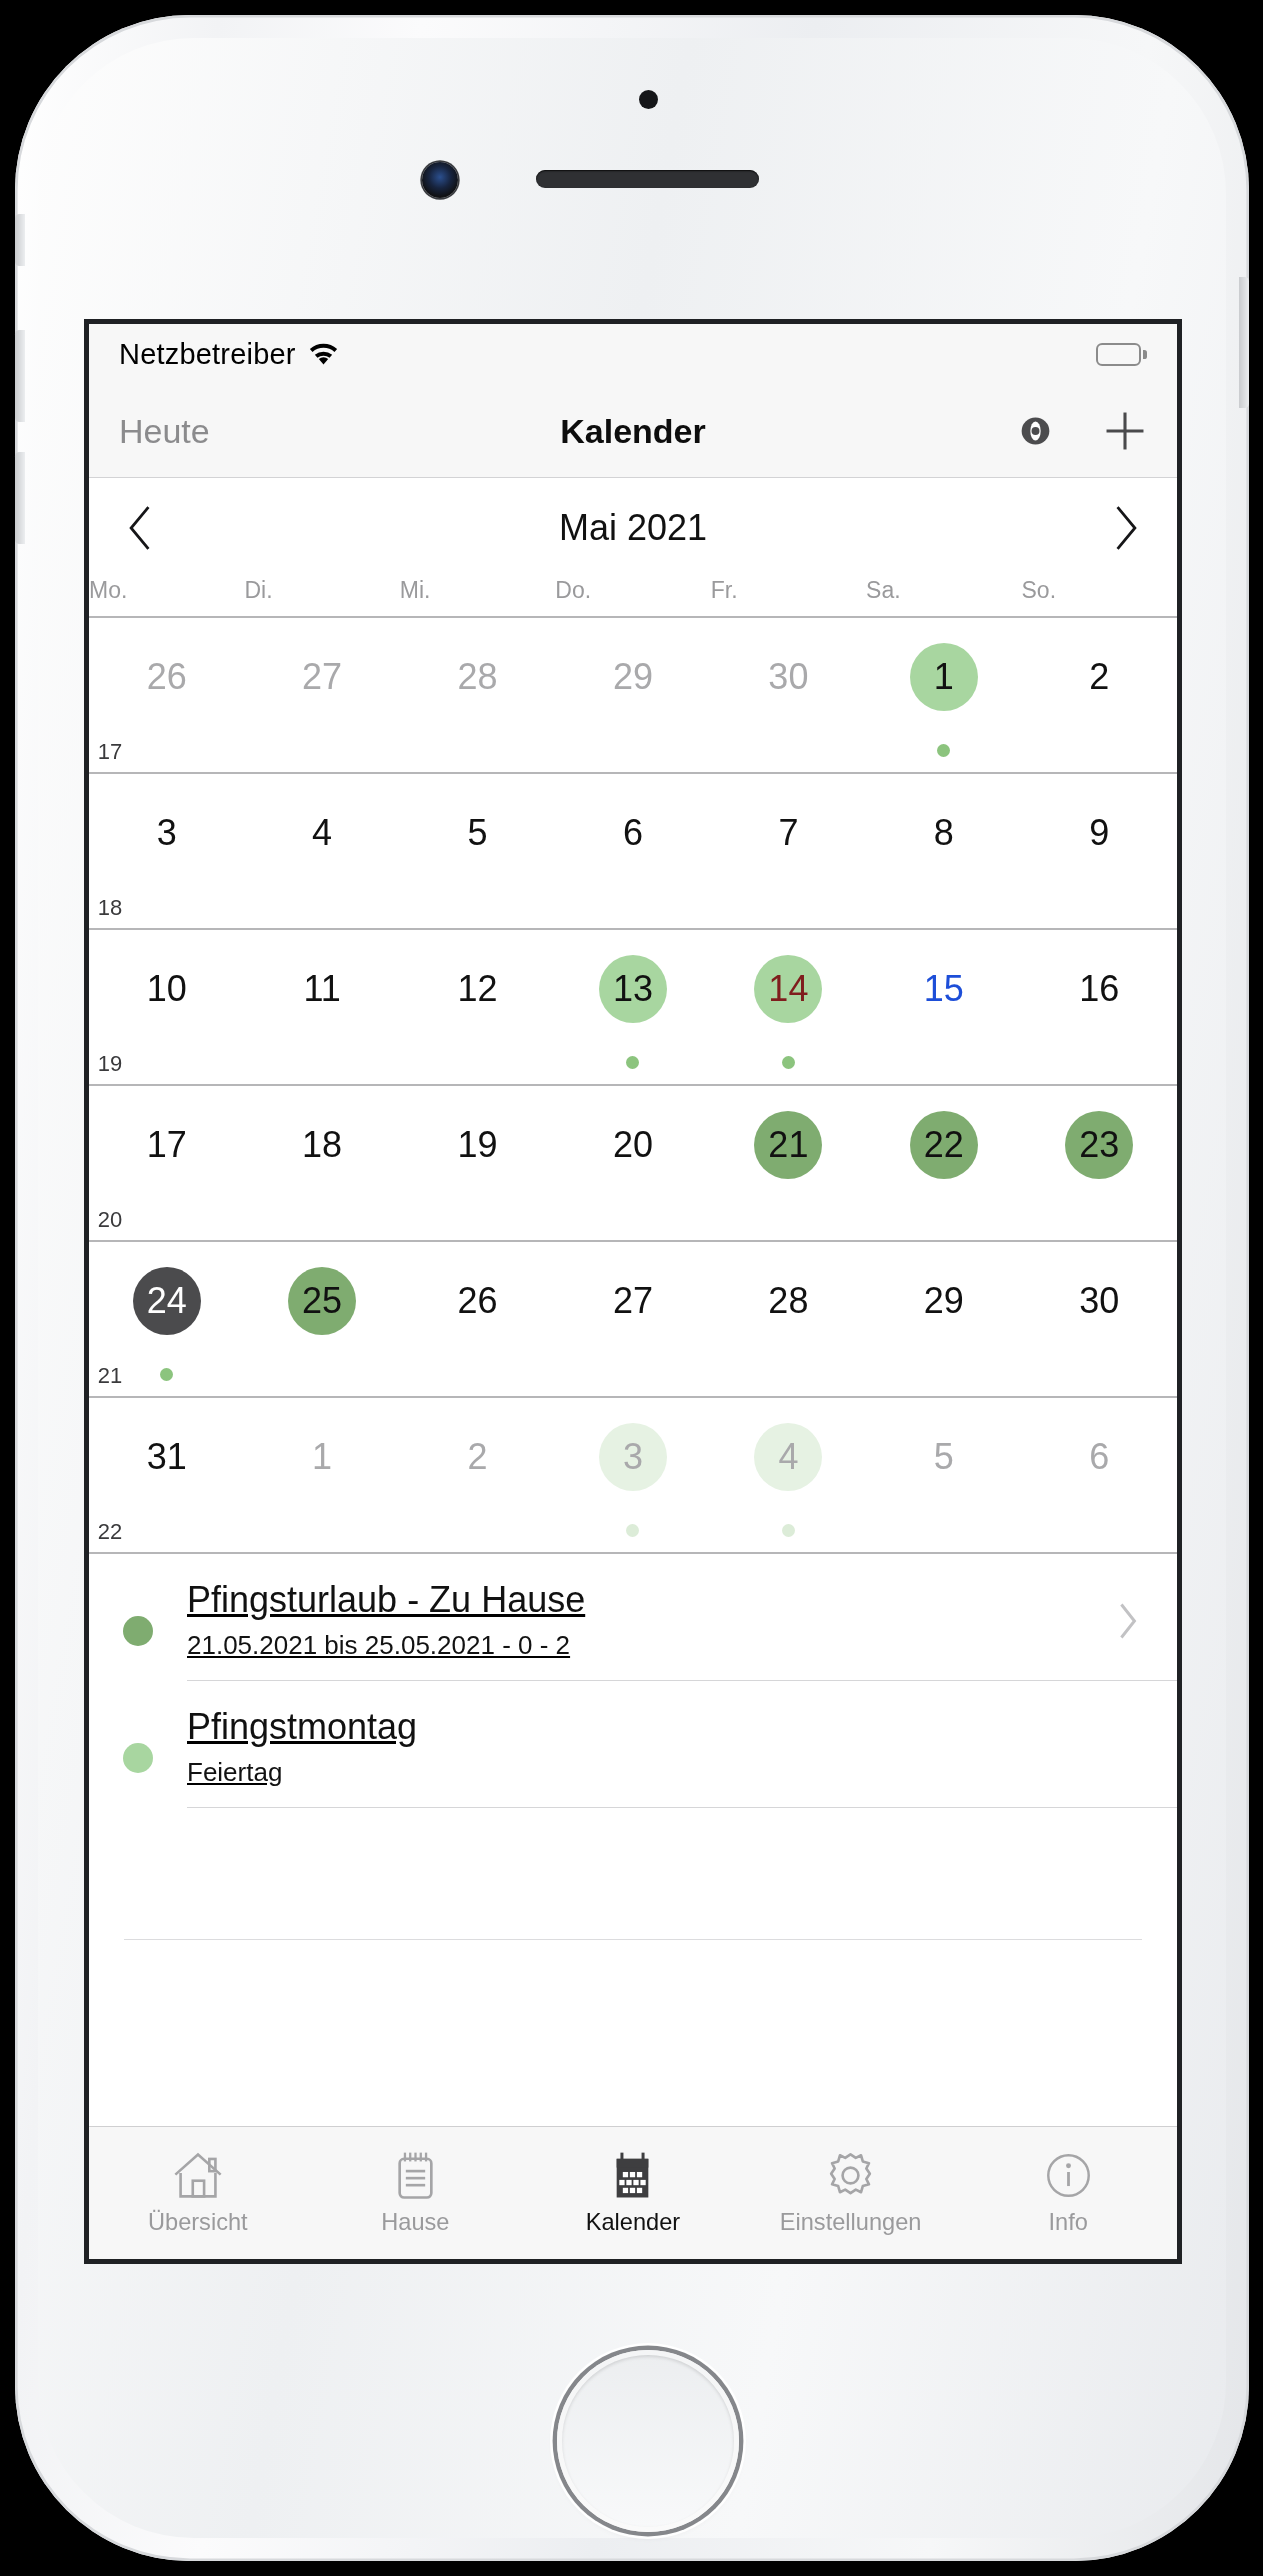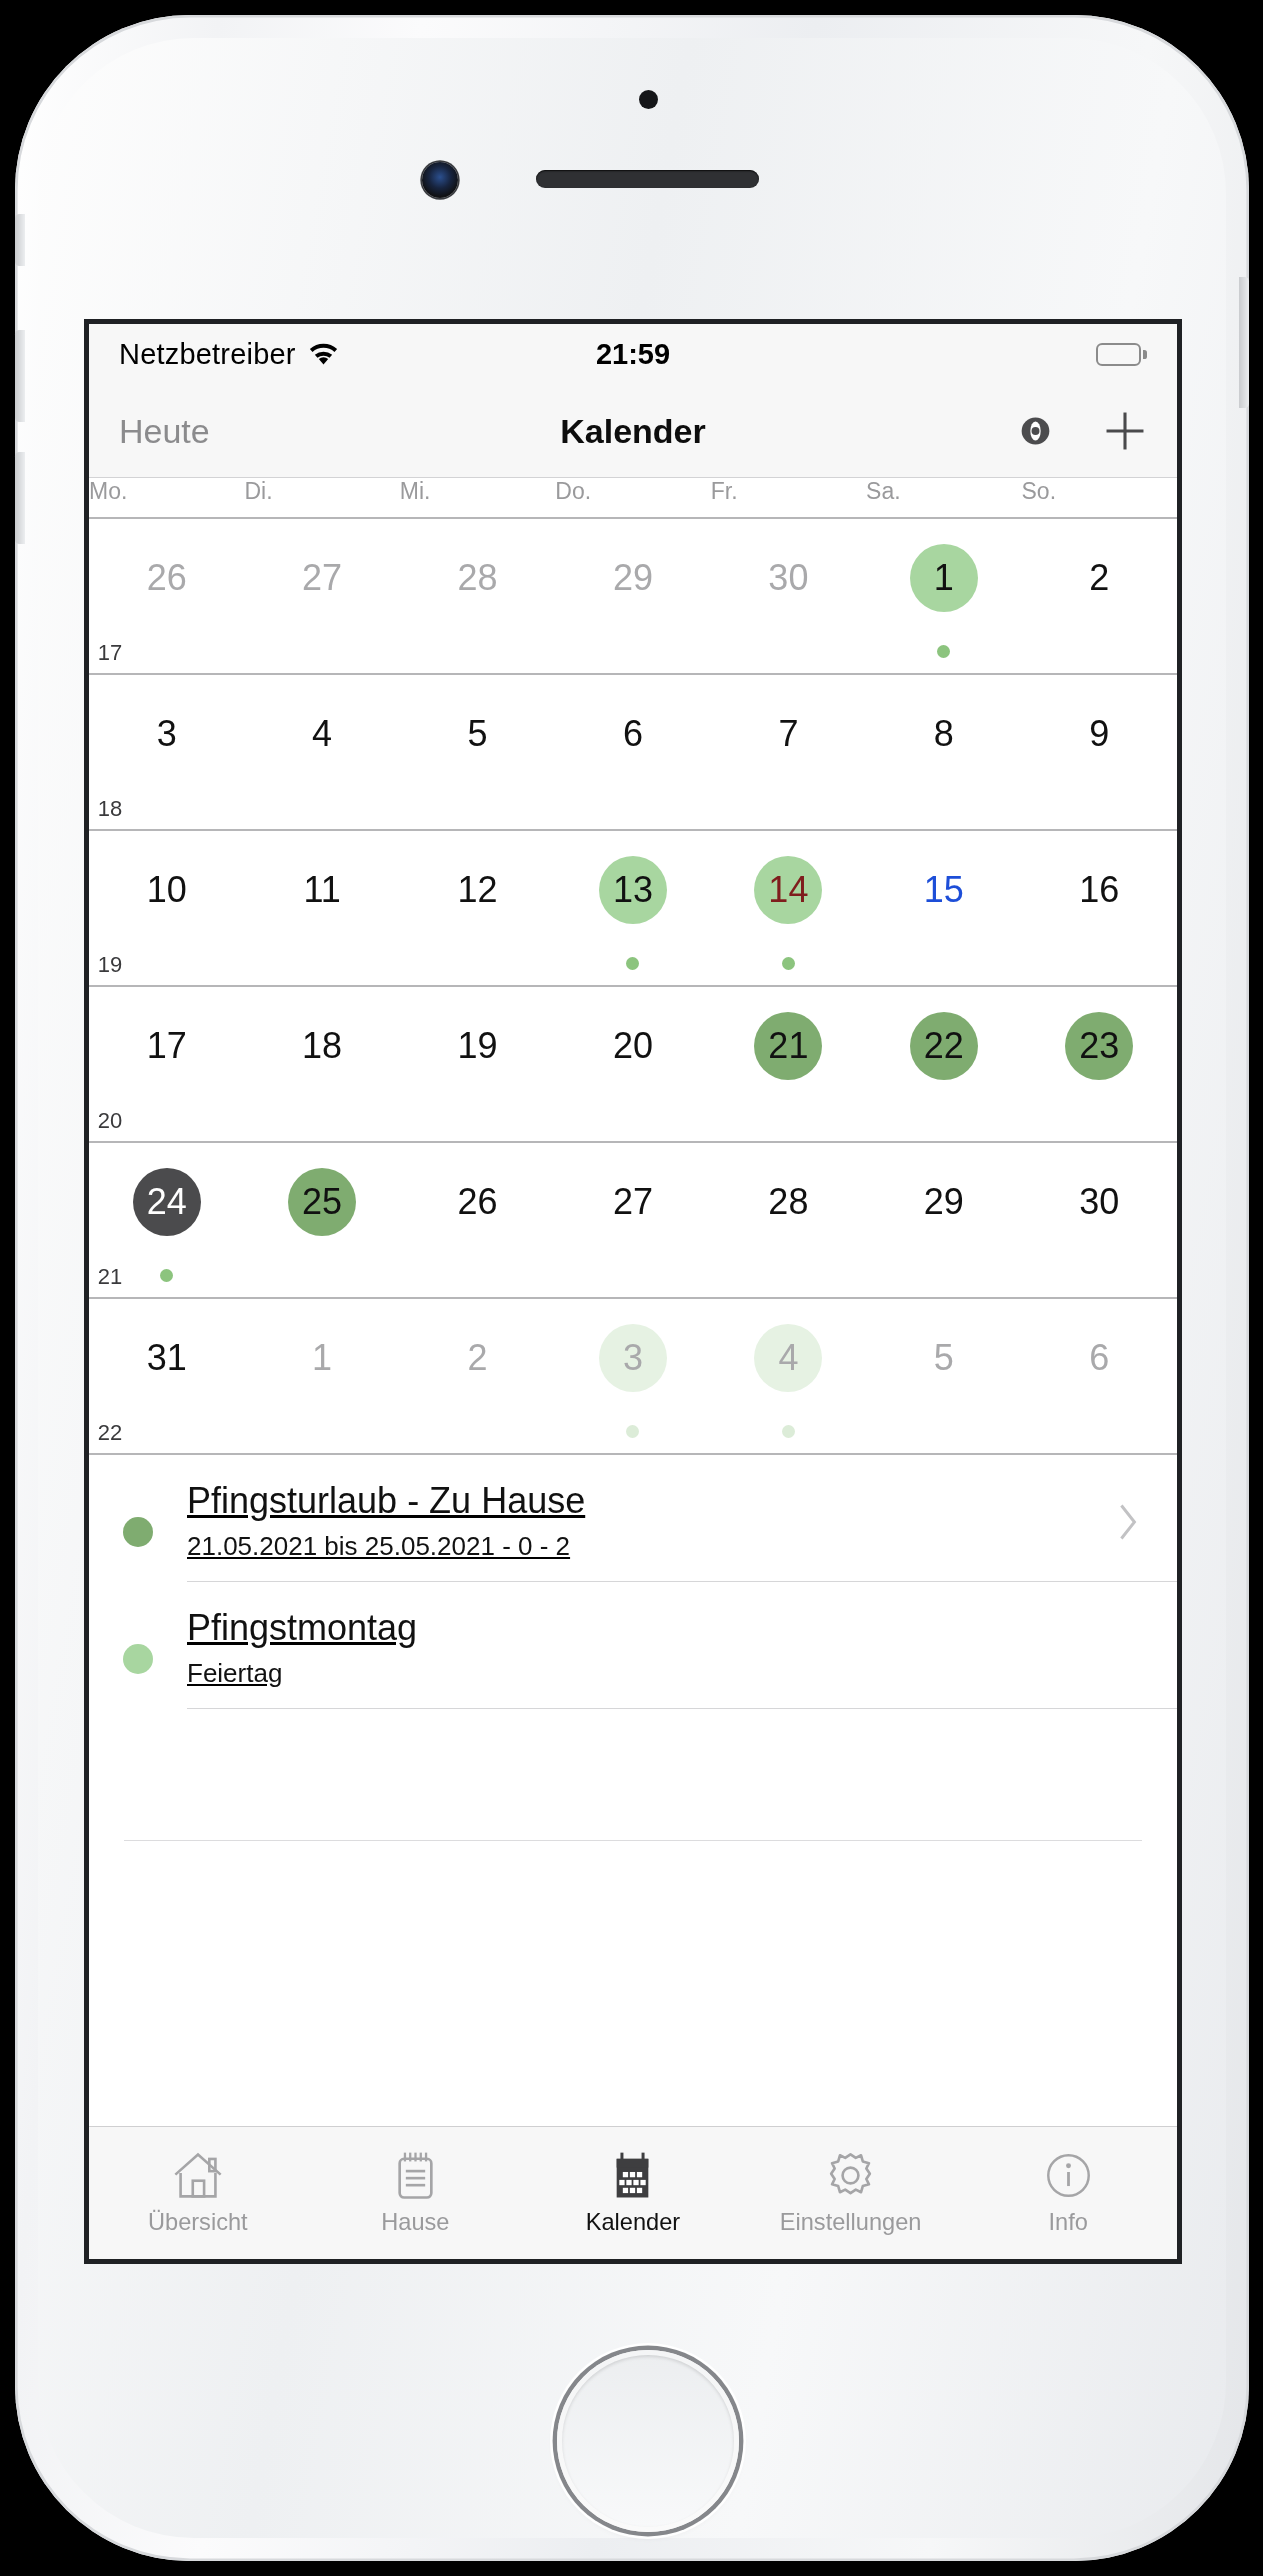--- a/index.html
+++ b/index.html
@@ -131,21 +131,20 @@
 
   <div class="statusbar">
     <span class="carrier">Netzbetreiber</span>
     <span class="wifi">
       <svg width="33" height="25" viewBox="0 0 24 18">
         <path d="M12 16.2 L8.6 12.3 a5.3 5.3 0 0 1 6.8 0 Z" fill="#000"></path>
         <path d="M5.7 9.2 a9.9 9.9 0 0 1 12.6 0 l-1.9 2.2 a7 7 0 0 0-8.8 0 Z" fill="#000"></path>
         <path d="M2.1 5 a15 15 0 0 1 19.8 0 l-1.9 2.2 a12.1 12.1 0 0 0-16 0 Z" fill="#000"></path>
       </svg>
     </span>
-    <span class="clock">21:59</span>
     <span class="battery">
       <span class="batt-body"><span class="batt-fill"></span></span>
       <span class="batt-cap"></span>
     </span>
   </div>
 
   <div class="navbar">
     <span class="nav-left">Heute</span>
     <span class="nav-title">Kalender</span>
     <span class="nav-right">
@@ -158,20 +157,33 @@
       </span>
       <span class="icon-btn">
         <svg width="44" height="44" viewBox="0 0 50 50">
           <line x1="25" y1="4" x2="25" y2="46" stroke="#4a4a4c" stroke-width="3.5"></line>
           <line x1="4" y1="25" x2="46" y2="25" stroke="#4a4a4c" stroke-width="3.5"></line>
         </svg>
       </span>
     </span>
   </div>
 
+  <div class="month-head">
+    <span class="chev">
+      <svg width="35" height="52" viewBox="0 0 40 60">
+        <polyline points="28,6 8,30 28,54" fill="none" stroke="#161618" stroke-width="3.2"></polyline>
+      </svg>
+    </span>
+    <span class="month-title">Mai 2021</span>
+    <span class="chev chev-right">
+      <svg width="35" height="52" viewBox="0 0 40 60">
+        <polyline points="12,6 32,30 12,54" fill="none" stroke="#161618" stroke-width="3.2"></polyline>
+      </svg>
+    </span>
+  </div>
 
   <div class="weekdays">
     <div>Mo.</div>
     <div>Di.</div>
     <div>Mi.</div>
     <div>Do.</div>
     <div>Fr.</div>
     <div>Sa.</div>
     <div>So.</div>
   </div>

